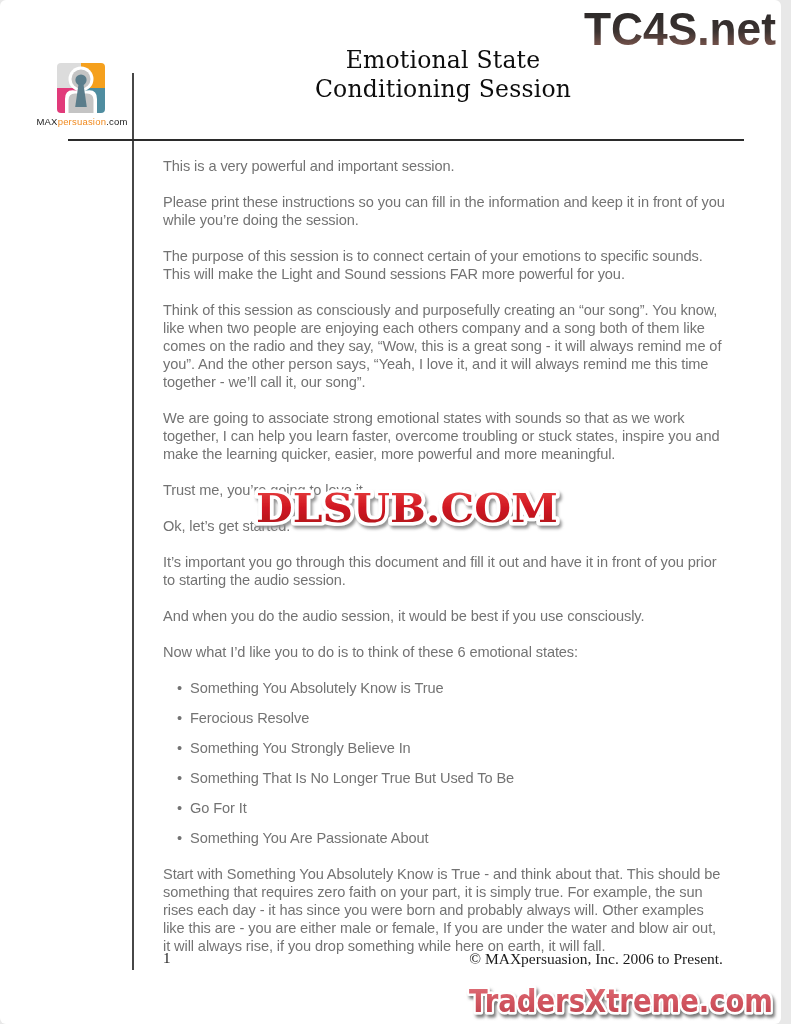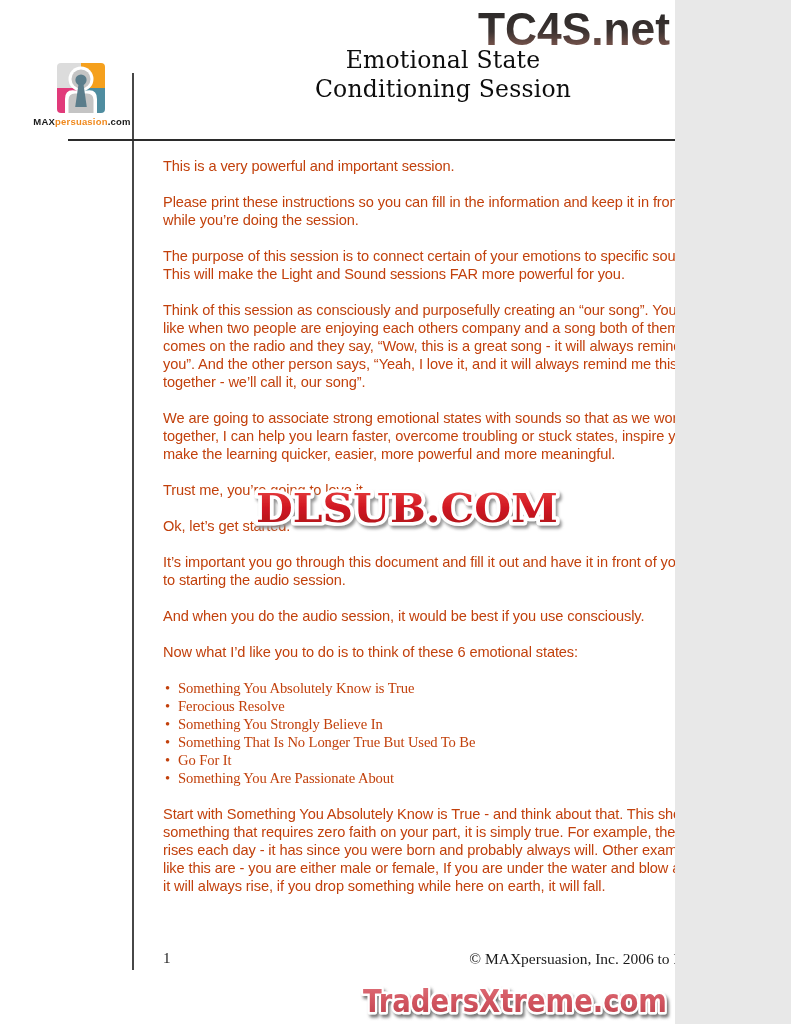--- a/index.html
+++ b/index.html
@@ -1,52 +1,53 @@
 <!DOCTYPE html>
 <html><head>
 <meta charset="utf-8">
 <style>
   html,body{margin:0;padding:0;background:#e8e8e8;}
   .page{
     position:relative;
-    width:675px;height:1024px;
+    width:781px;height:1024px;
     background:#ffffff;
     overflow:hidden;
     font-family:"Liberation Sans", sans-serif;
+    border-radius:6px;
   }
   
   .wm-tc4s{position:absolute;top:2px;right:2px;}
   .wm-dlsub{position:absolute;left:246px;top:479px;}
   .wm-traders{position:absolute;right:0px;top:978px;}
   
   .logo-box{position:absolute;left:57px;top:63px;}
   .brand{
     position:absolute;left:30px;top:116px;width:104px;
-    font-size:9.5px;font-weight:bold;letter-spacing:0.2px;
+    font-size:9.5px;font-weight:normal;letter-spacing:0.2px;
     color:#1a1a1a;text-align:center;white-space:nowrap;
   }
   .brand .orange{color:#f0891d;}
   .title{
     position:absolute;left:163px;top:46px;width:560px;
     text-align:center;
     font-family:"DejaVu Serif","Liberation Serif",serif;
     font-weight:normal;font-size:23.5px;line-height:29px;color:#0d0d0d;
     letter-spacing:0.2px;
   }
   .vline{position:absolute;left:132px;top:73px;width:2px;height:897px;background:#474747;}
   .hline{position:absolute;left:68px;top:139px;width:676px;height:2px;background:#2b2b2b;}
   
   .doc-body{
     position:absolute;left:163px;top:157px;width:562px;
-    font-size:14.6px;line-height:18px;color:#c2410c;
+    font-size:14.6px;line-height:18px;color:#737373;
     letter-spacing:-0.1px;
   }
   .doc-body p{margin:0 0 18px 0;}
   ul.states{list-style:none;margin:0 0 18px 0;padding:0;}
-  ul.states li{position:relative;padding-left:15px;margin:0;font-family:Liberation Serif, serif;}
+  ul.states li{position:relative;padding-left:15px;margin:12px;}
   ul.states li::before{content:"•";position:absolute;left:2px;top:0;}
   
   .page-num{
     position:absolute;left:163px;top:950px;
     font-family:"Liberation Serif",serif;font-size:15px;color:#1a1a1a;
   }
   .copyright{
     position:absolute;left:163px;top:950px;width:560px;text-align:right;
     font-family:"Liberation Serif",serif;font-size:15.5px;color:#1a1a1a;
   }

